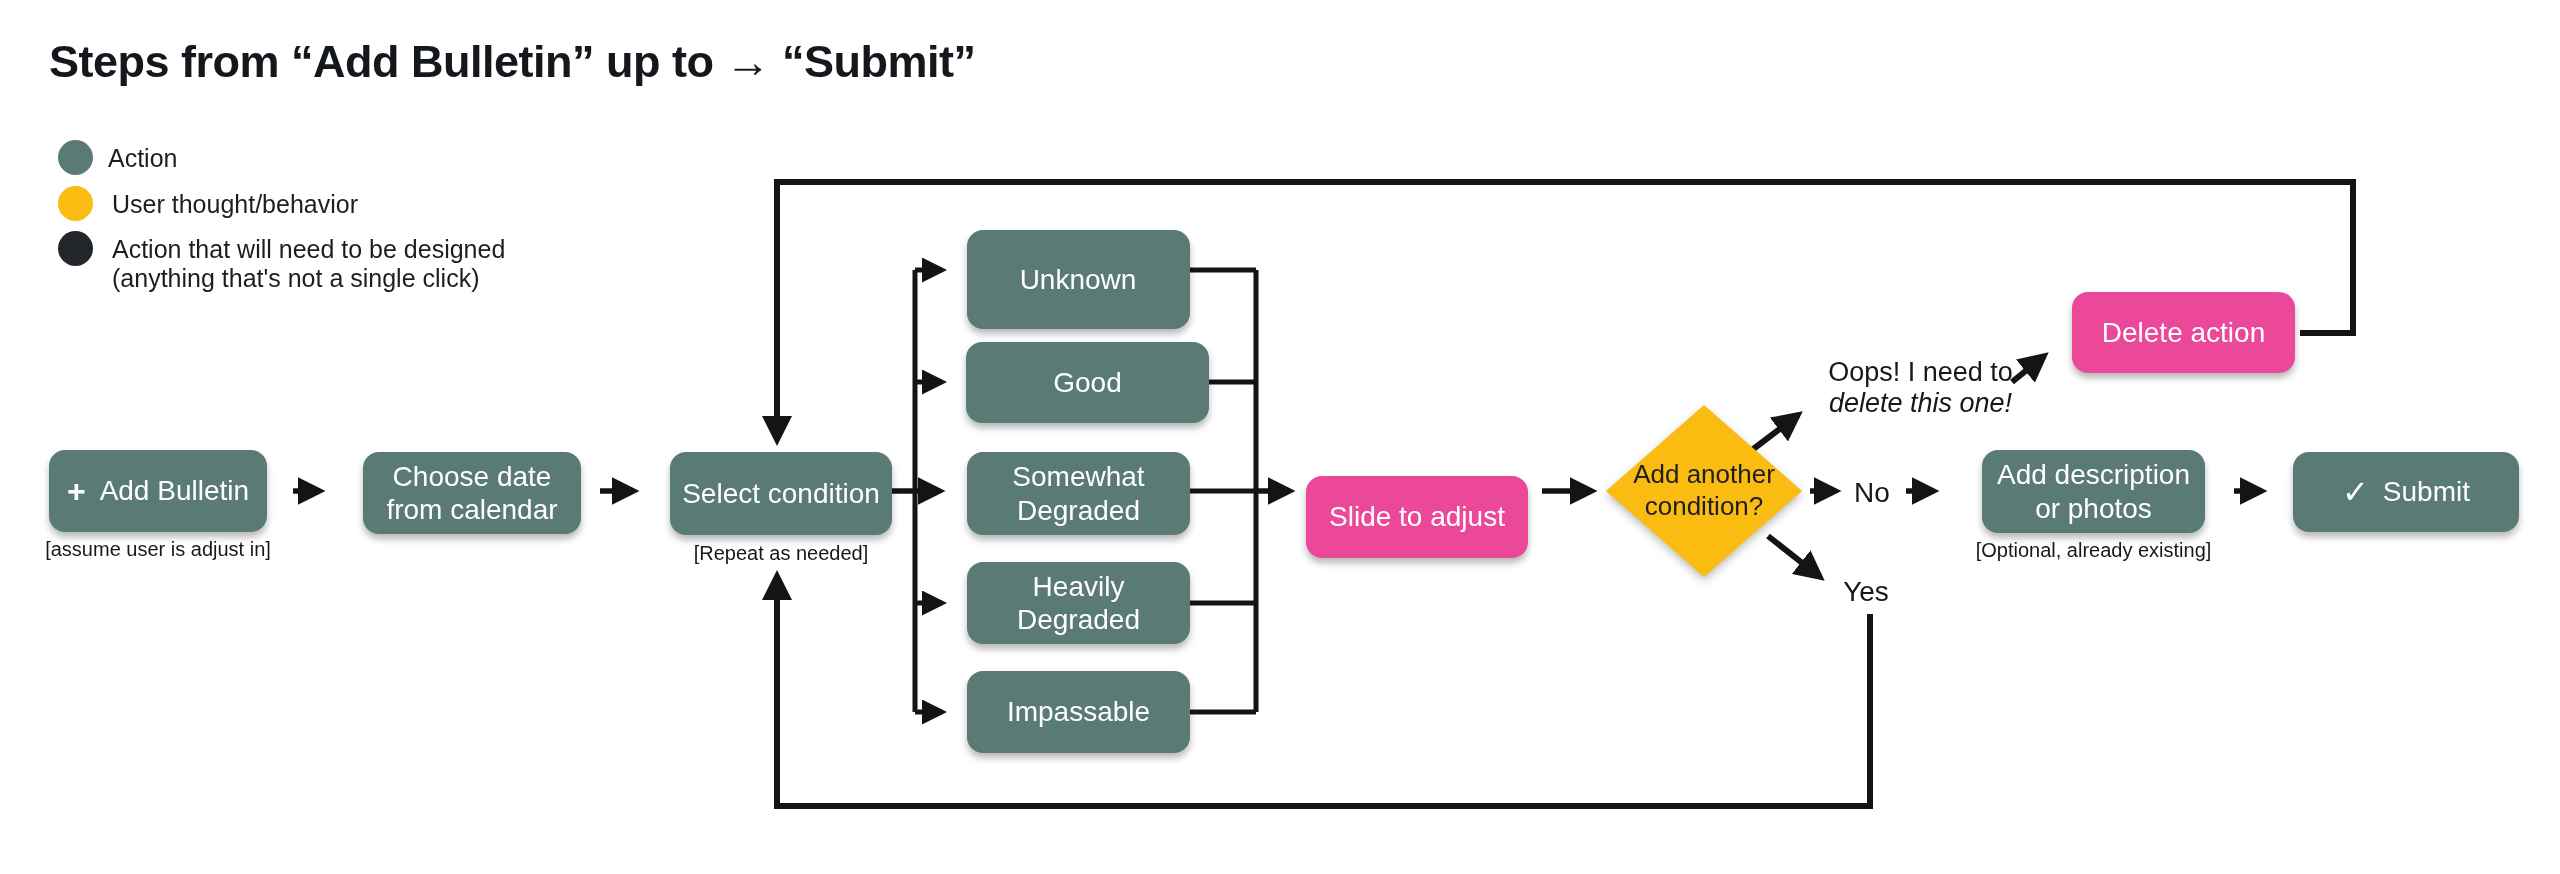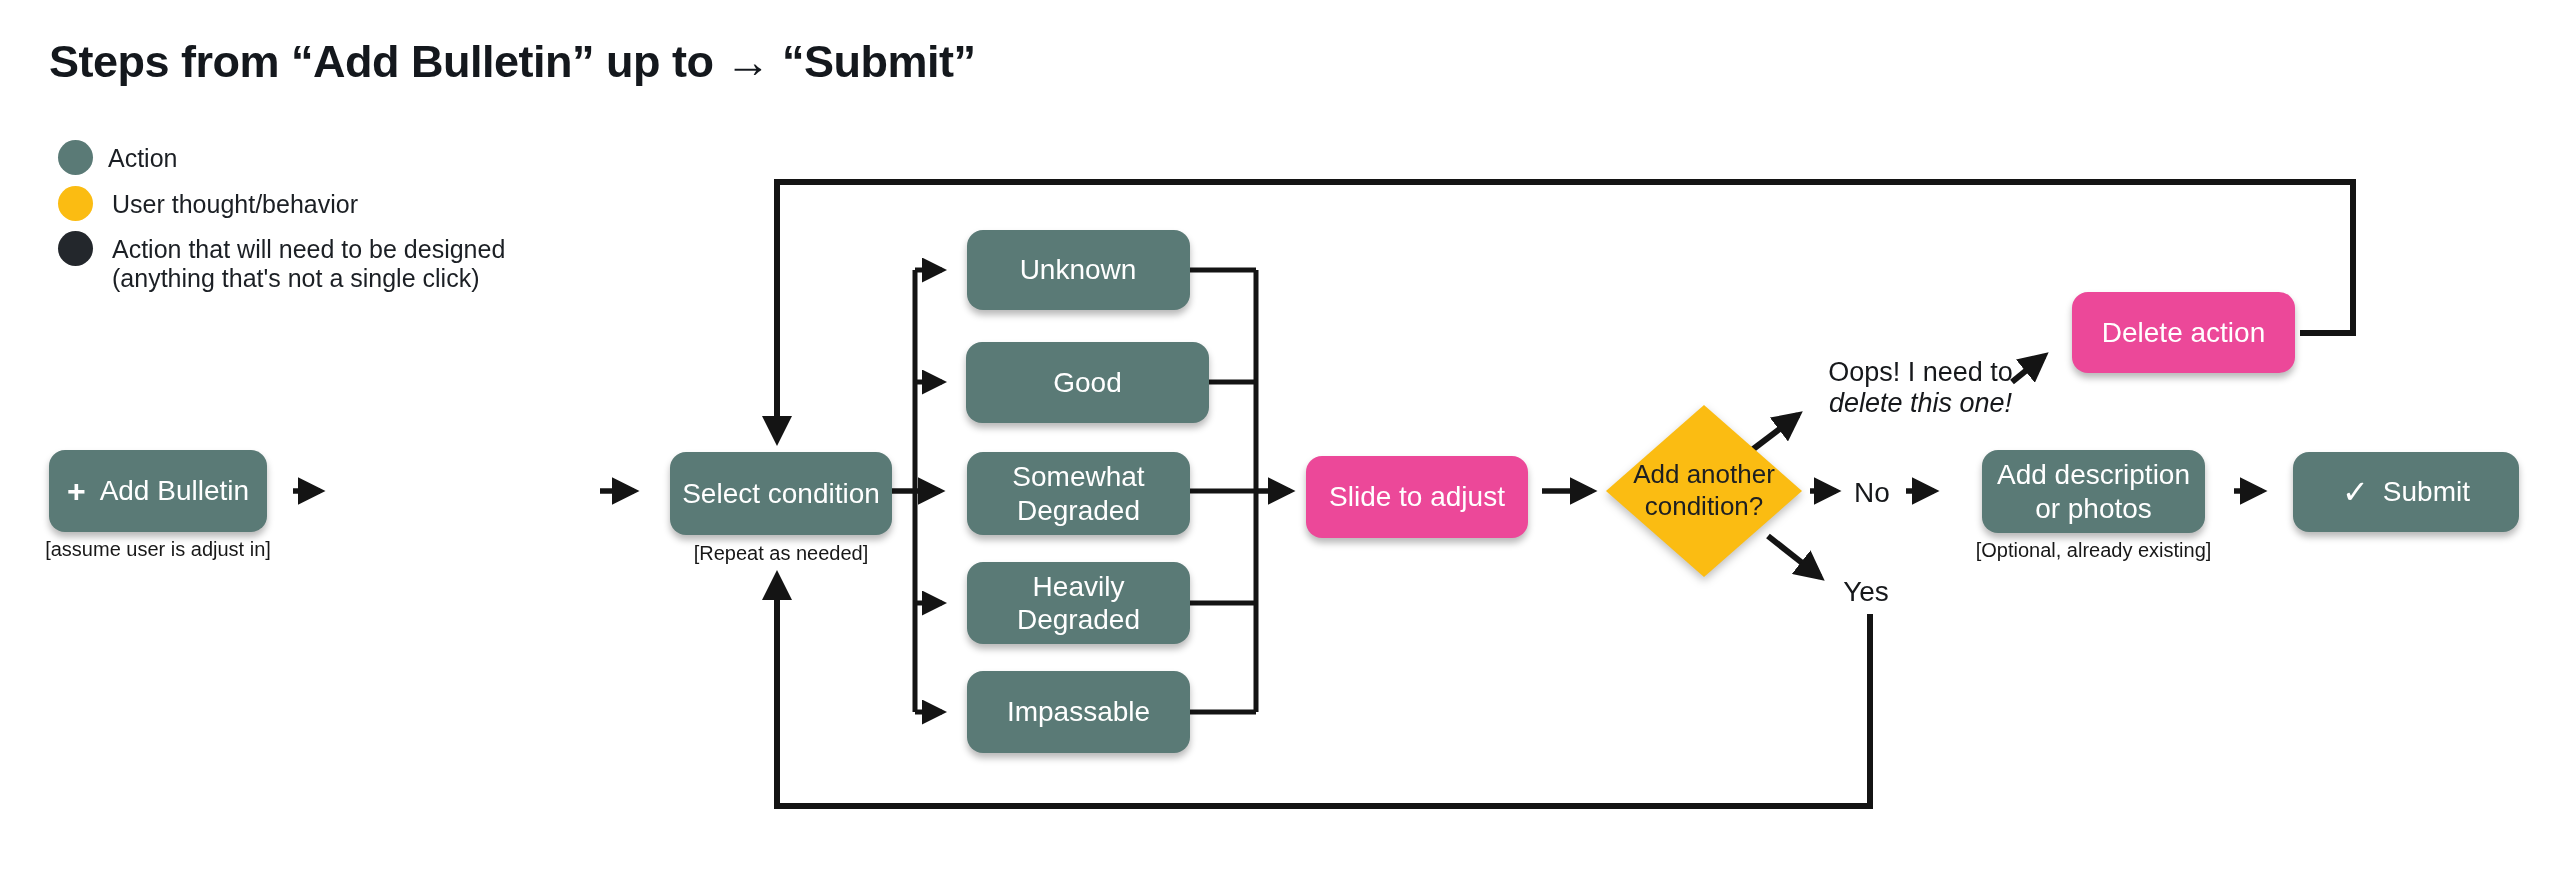--- a/index.html
+++ b/index.html
@@ -89,43 +89,46 @@
     <span style="display:block;">Action that will need to be designed</span>
     <span style="display:block;">(anything that's not a single click)</span>
   </div>
 
   <div class="node teal" style="left:49px;top:450px;width:218px;height:82px;">
     <span class="glyph">+</span>
     <span>Add Bulletin</span>
   </div>
   <div class="caption" style="left:38px;top:537px;width:240px;">[assume user is adjust in]</div>
 
+  <div class="node teal" style="left:363px;top:452px;width:218px;height:82px;">
+    <span>Choose date from calendar</span>
+  </div>
 
   <div class="node teal" style="left:670px;top:452px;width:222px;height:83px;">
     <span>Select condition</span>
   </div>
   <div class="caption" style="left:666px;top:541px;width:230px;">[Repeat as needed]</div>
 
-  <div class="node teal" style="left:967px;top:230px;width:223px;height:80px;padding-left:9px;">
+  <div class="node teal" style="left:967px;top:230px;width:223px;height:99px;padding-left:9px;">
     <span>Unknown</span>
   </div>
   <div class="node teal" style="left:966px;top:342px;width:243px;height:81px;">
     <span>Good</span>
   </div>
   <div class="node teal" style="left:967px;top:452px;width:223px;height:83px;">
     <span>Somewhat Degraded</span>
   </div>
   <div class="node teal" style="left:967px;top:562px;width:223px;height:82px;">
     <span>Heavily Degraded</span>
   </div>
   <div class="node teal" style="left:967px;top:671px;width:223px;height:82px;">
     <span>Impassable</span>
   </div>
 
-  <div class="node dark" style="left:1306px;top:456px;width:222px;height:82px;">
+  <div class="node dark" style="left:1306px;top:476px;width:222px;height:82px;">
     <span>Slide to adjust</span>
   </div>
 
   <div class="diamond-label">Add another condition?</div>
 
   <div class="floating-label" style="left:1842px;top:477px;width:60px;">No</div>
   <div class="floating-label" style="left:1836px;top:576px;width:60px;">Yes</div>
 
   <div class="note" style="left:1810px;top:357px;width:185px;margin-left:18px;">
     <span style="display:block;">Oops! I need to</span>

